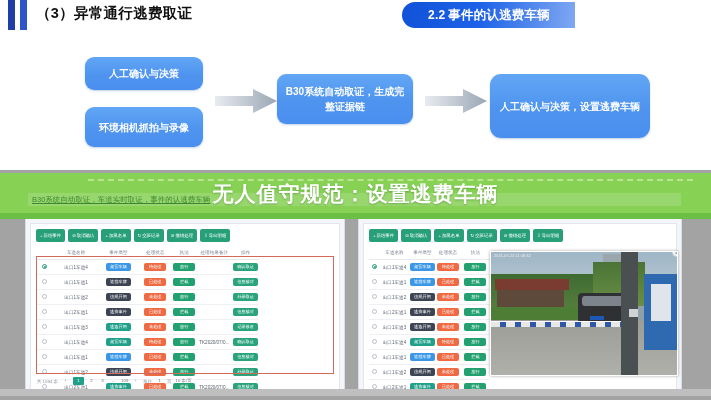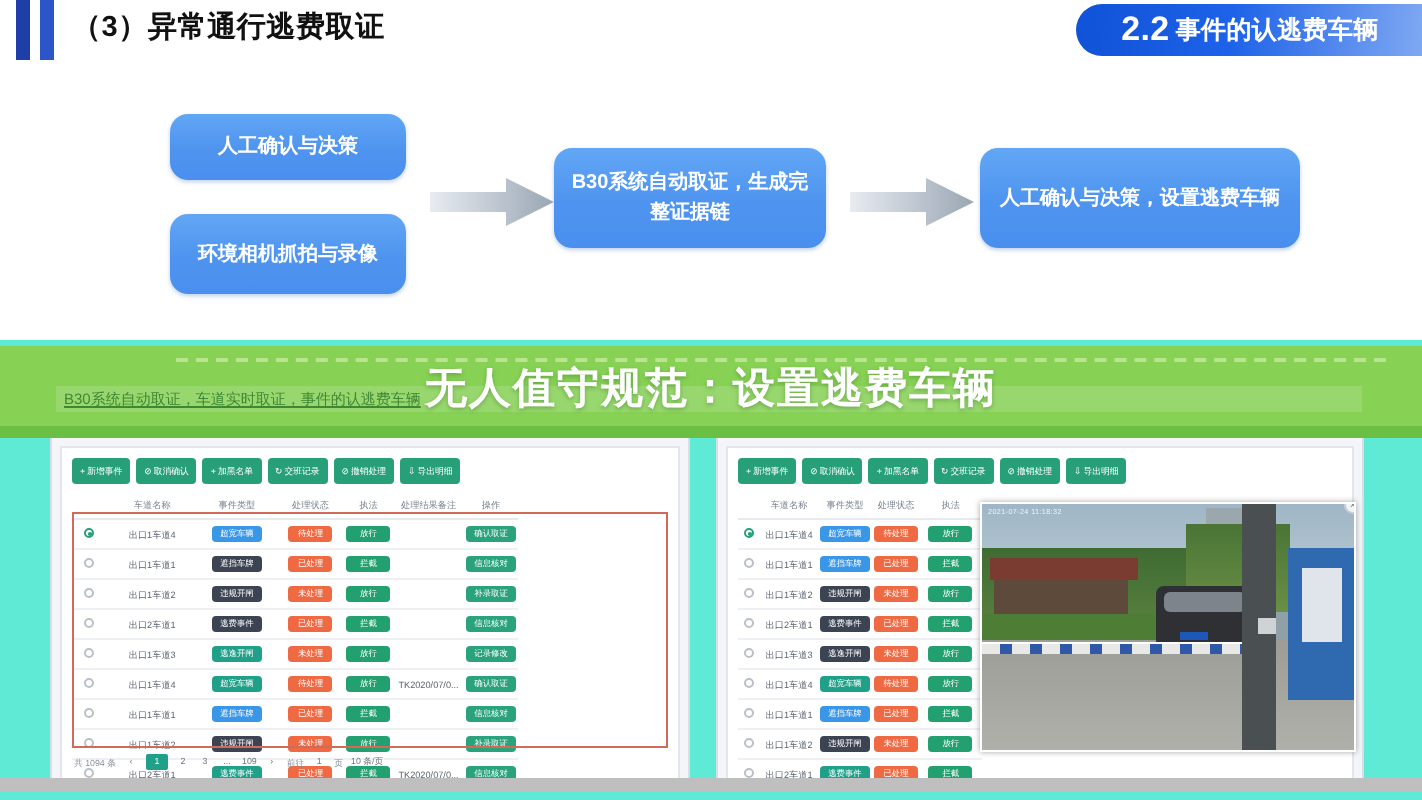--- a/index.html
+++ b/index.html
@@ -5,60 +5,60 @@
   html,body{margin:0;padding:0;}
   body{
     width:711px;height:400px;overflow:hidden;
     background:#ffffff;
     font-family:"Liberation Sans","DejaVu Sans",sans-serif;
     position:relative;
   }
   .slide{position:absolute;inset:0;background:#ffffff;}
 
   
-  .header{position:absolute;left:0;top:0;width:711px;height:30px;}
+  .header{position:absolute;left:0;top:0;width:575px;height:30px;}
   .hdr-bar1{position:absolute;left:8px;top:0;width:7px;height:30px;background:#1f3fa8;}
   .hdr-bar2{position:absolute;left:20px;top:0;width:7px;height:30px;background:#2c55c9;}
   .hdr-title{
     position:absolute;left:36px;top:4px;
     font-size:14.5px;font-weight:bold;color:#111111;letter-spacing:.3px;
     white-space:nowrap;
   }
   .hdr-badge{
     position:absolute;right:0px;top:2px;
     height:26px;min-width:173px;padding:0 12px 0 13px;
     border-radius:13px 0 0 13px;
     background:linear-gradient(95deg,#1052d8 0%,#1d62e8 45%,#7fa8f2 100%);
     color:#ffffff;font-size:12.5px;font-weight:bold;
     display:flex;align-items:center;justify-content:center;
     box-sizing:border-box;white-space:nowrap;letter-spacing:.2px;
   }
-  .hdr-badge .num{font-size:17px;margin-right:3px;}
+  .hdr-badge .num{font-size:12px;margin-right:3px;}
 
   
   .flow{position:absolute;left:0;top:30px;width:711px;height:140px;}
   .fbox{
     position:absolute;border-radius:9px;
     background:linear-gradient(180deg,#62a6f5 0%,#4e94ef 55%,#4a8fee 100%);
     color:#ffffff;font-size:10px;font-weight:bold;line-height:15px;
     display:flex;align-items:center;justify-content:center;text-align:center;
     box-sizing:border-box;padding:3px 7px;
     box-shadow:0 1px 2px rgba(70,120,190,.35);
   }
   #fbox-a{left:85px;top:27px;width:118px;height:33px;}
   #fbox-b{left:85px;top:77px;width:118px;height:40px;}
   #fbox-c{left:277px;top:44px;width:136px;height:50px;}
-  #fbox-d{left:490px;top:44px;width:160px;height:50px;}
+  #fbox-d{left:490px;top:44px;width:160px;height:64px;border-radius:11px;}
 
   .arrow{position:absolute;height:26px;width:62px;}
   #arrow-1{left:215px;top:58px;}
   #arrow-2{left:425px;top:58px;}
 
   
-  .shots{position:absolute;left:0;top:170px;width:711px;height:230px;background:#5eead4;}
+  .shots{position:absolute;left:0;top:170px;width:711px;height:230px;background:#a3a3a3;}
 
   .panel{
     position:absolute;top:48px;background:#f3f5f8;
     border:1px solid #d9dee6;box-sizing:border-box;
     border-radius:1px;overflow:hidden;
   }
   #panel-left{left:25px;width:320px;height:178px;}
   #panel-right{left:358px;width:324px;height:178px;}
 
   .p-inner{position:absolute;left:4px;top:4px;right:4px;bottom:4px;background:#ffffff;border:1px solid #e3e7ed;box-sizing:border-box;}

